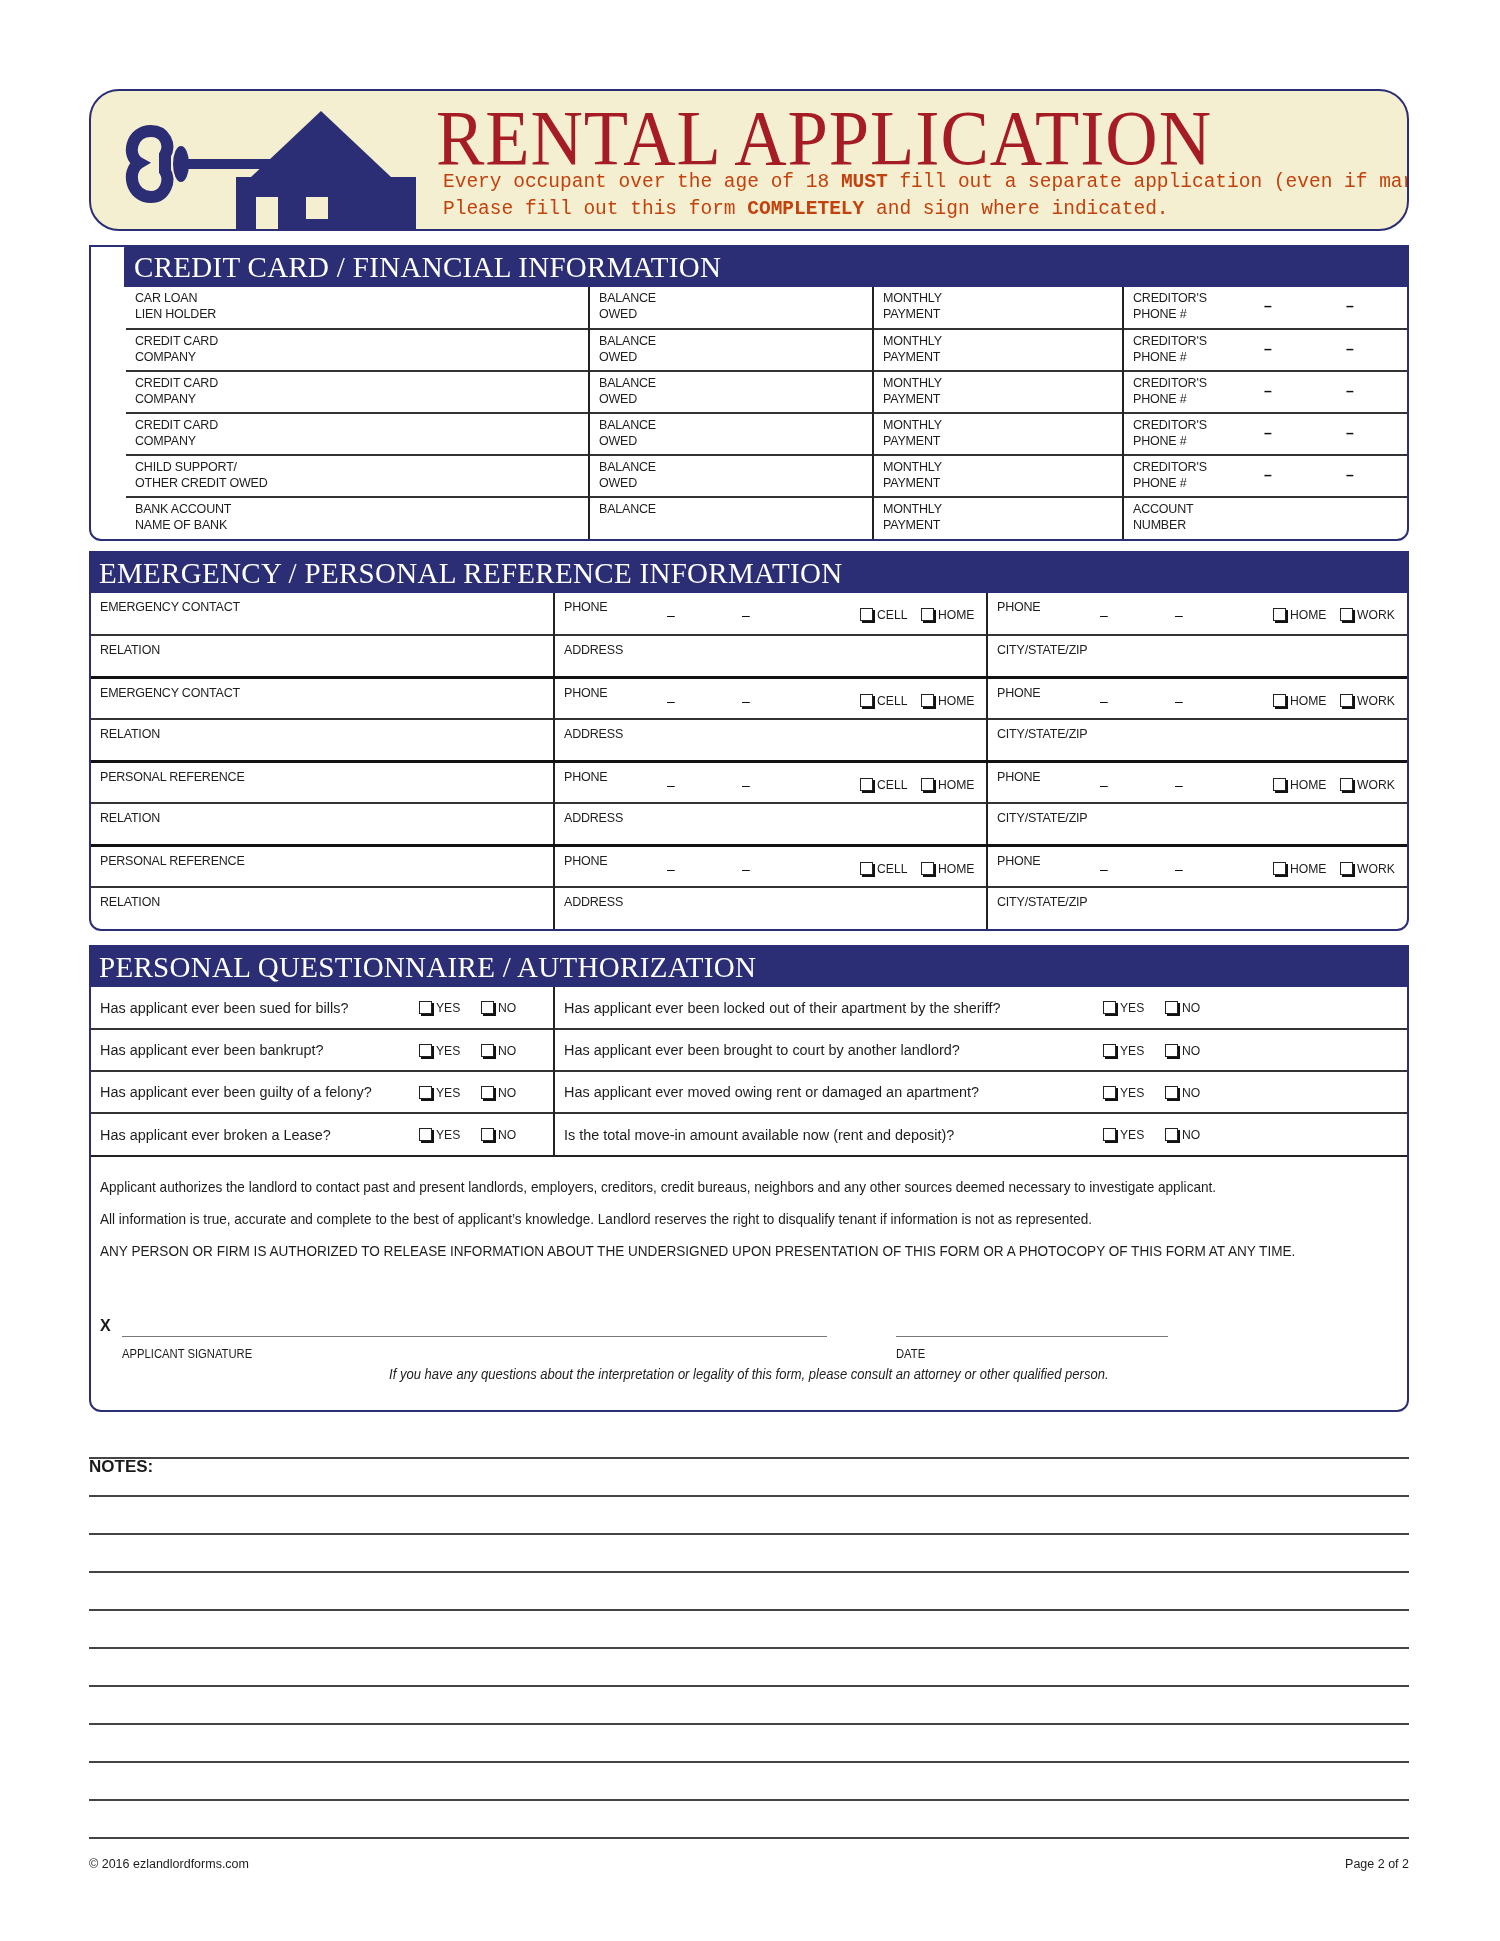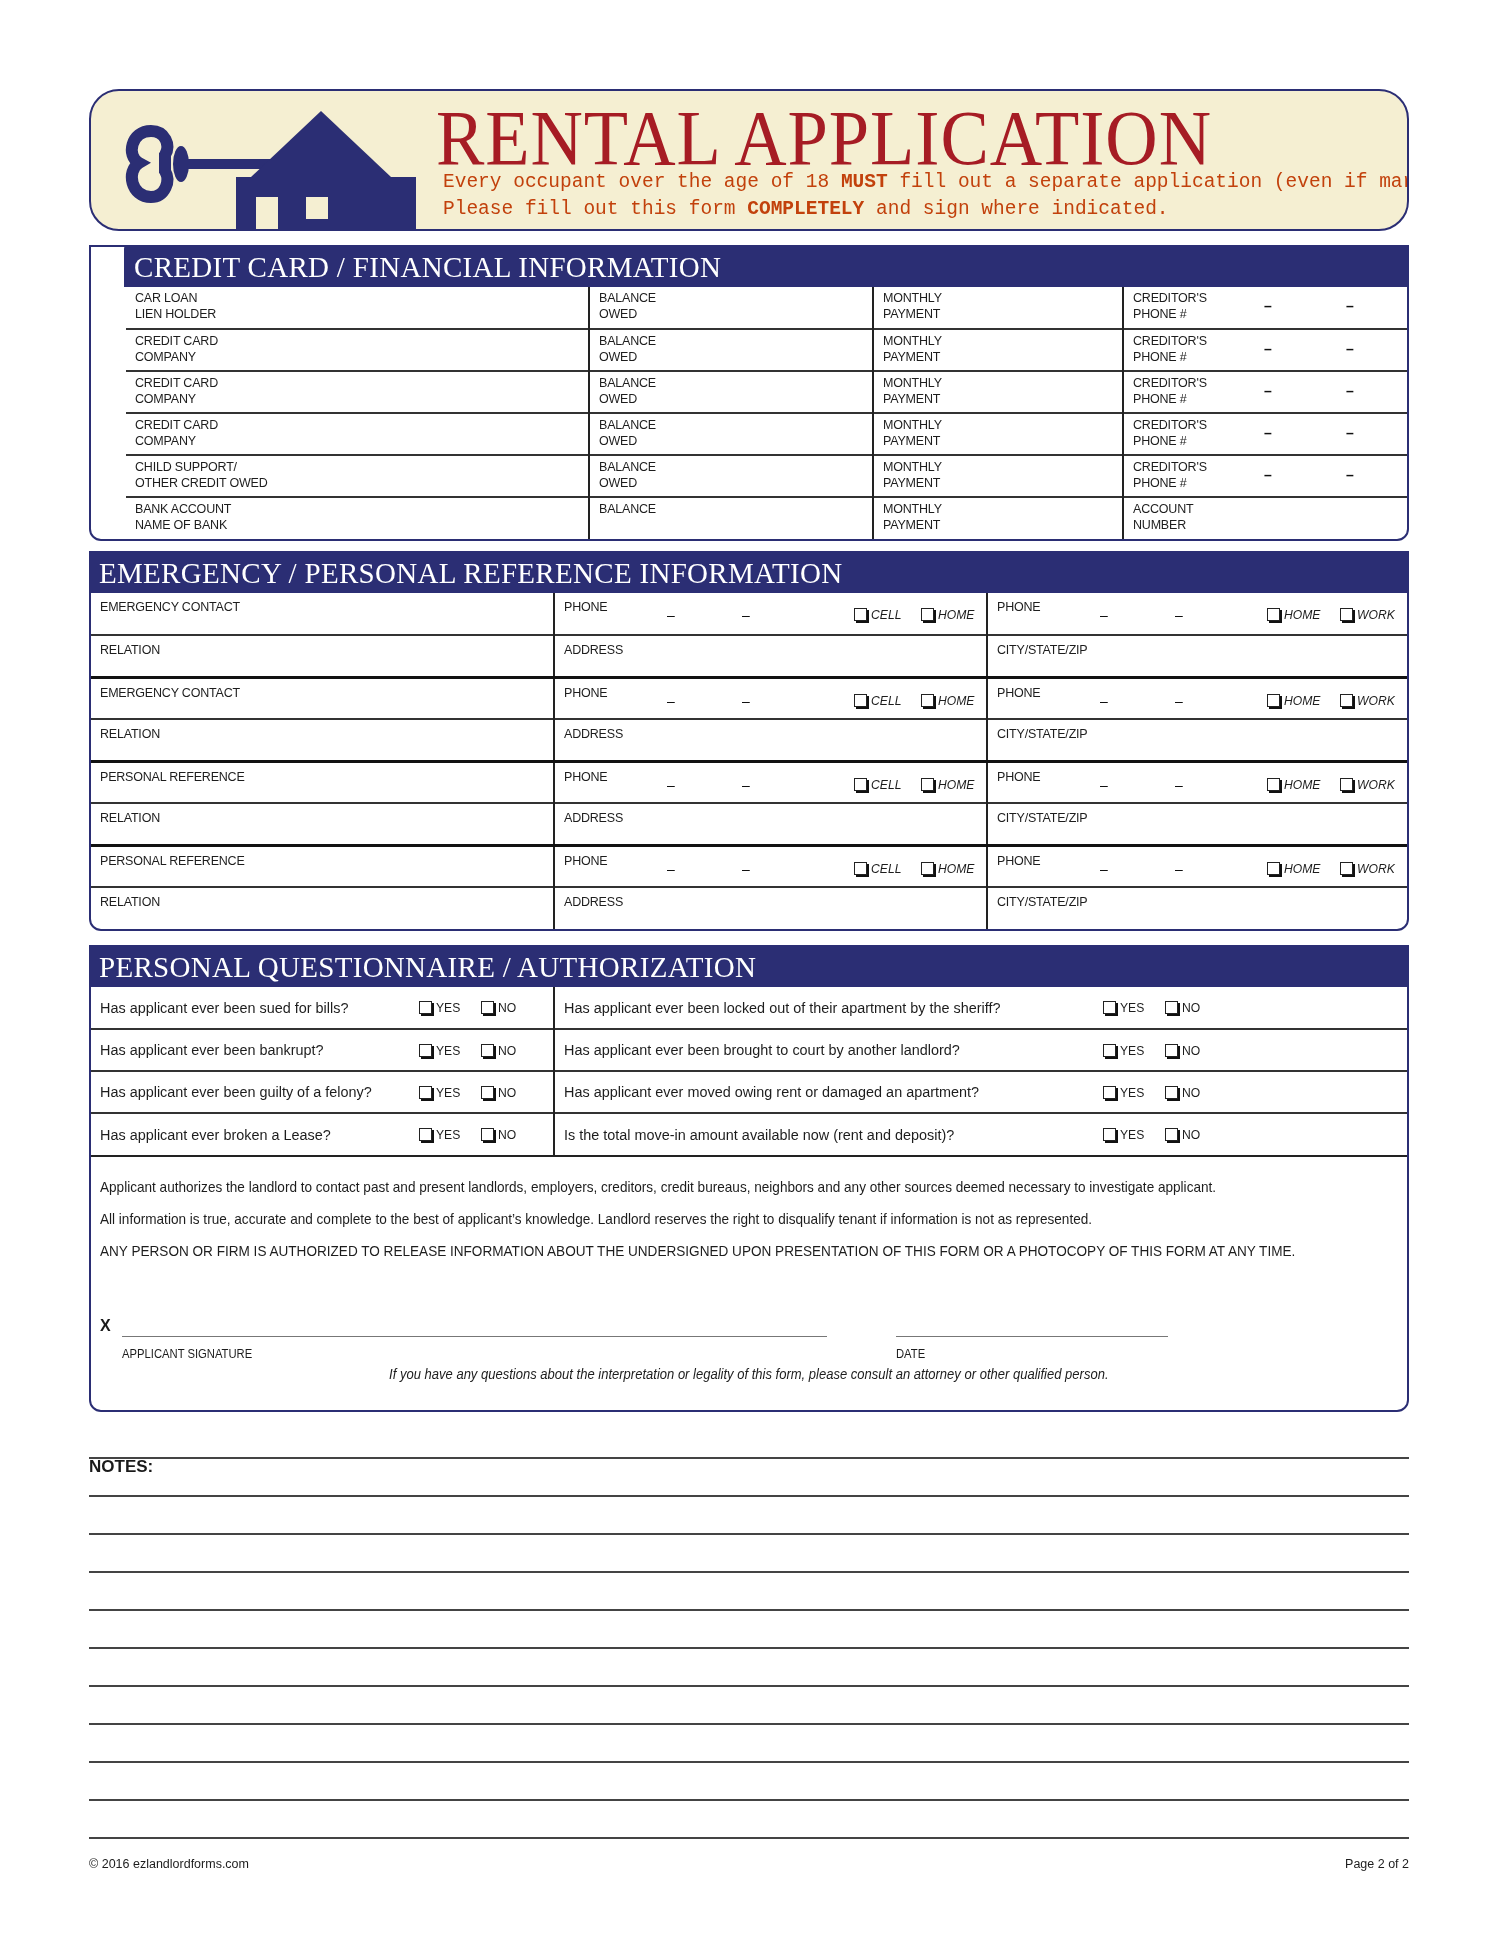--- a/index.html
+++ b/index.html
@@ -45,21 +45,21 @@
 
     .lbl { font-size: 12.5px; line-height: 15.5px; color: #1d1d1d; text-transform: uppercase; letter-spacing: -0.2px; }
 
     .fin td { height: 42px; }
     .dash { position: absolute; top: 11px; font-size: 14px; font-weight: bold; color: #111; }
 
     .emg td { height: 42px; }
     .emg tr.group-start td { border-top: 3px solid #111; }
     .emg tr.first td { border-top: none; }
 
-    .chk-group { position: absolute; right: 8px; top: 14px; display: flex; gap: 16px; align-items: flex-start; font-style: italic; }
+    .chk-group { position: absolute; right: 8px; top: 14px; display: flex; gap: 10px; align-items: flex-start; }
     .chk { display: inline-flex; align-items: center; gap: 4px; }
     .box {
       display: inline-block; width: 13px; height: 13px; border: 1px solid #222;
       box-shadow: 2px 2px 0 #111; background: #fff;
     }
     .chk-lbl { font-size: 13.5px; color: #1d1d1d; transform: scaleX(0.9); transform-origin: left center; display: inline-block; }
 
     .q td { height: 42px; padding: 2px 9px; vertical-align: middle; }
     .qtext { font-size: 15.5px; color: #1d1d1d; white-space: nowrap; transform: scaleX(0.93); transform-origin: left center; display: inline-block; }
     .yn { position: absolute; top: 13px; display: flex; align-items: center; gap: 4px; }

